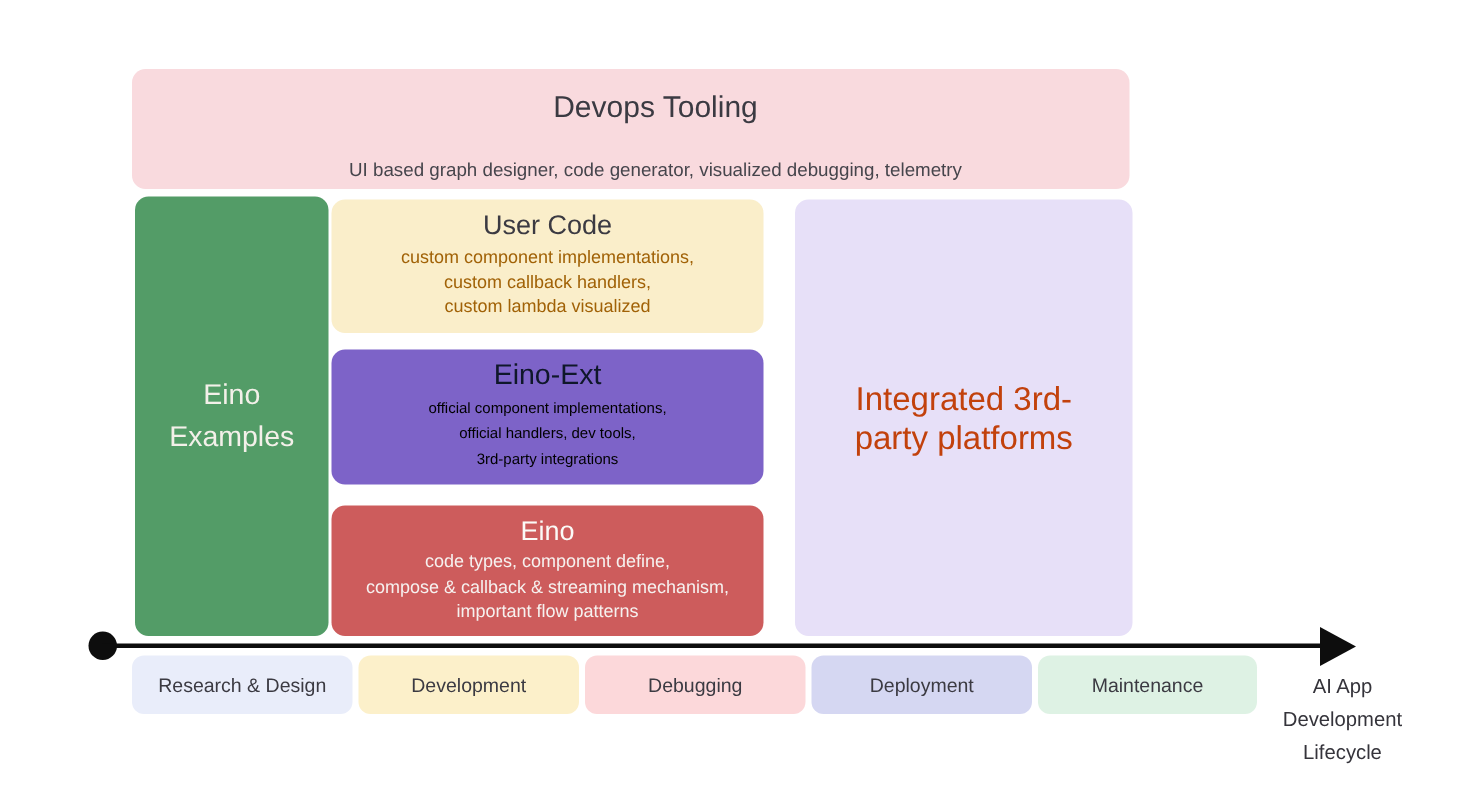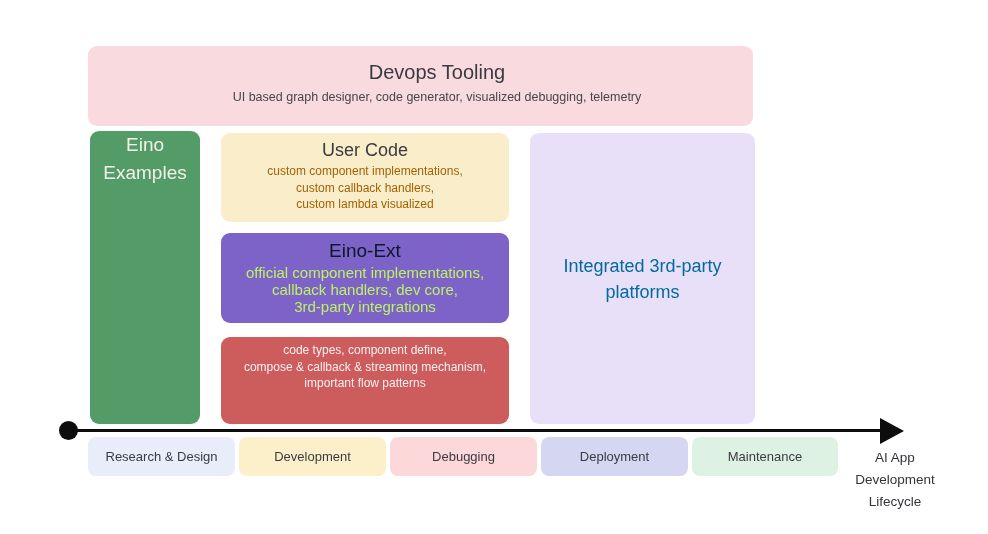--- a/index.html
+++ b/index.html
@@ -9,49 +9,49 @@
     width: 988px; height: 534px; position: relative; overflow: hidden;
     color: #3b3a42;
   }
   .canvas { position: absolute; left: 0; top: 0; width: 988px; height: 534px; }
 
   .box { position: absolute; border-radius: 9px; text-align: center; }
 
   
   .devops { left: 88px; top: 46px; width: 665px; height: 80px; padding-top: 13px; }
   .devops .title { font-size: 20px; line-height: 26px; color: #3b3a42; }
-  .devops .sub { font-size: 12.5px; line-height: 18px; margin-top: 3px; color: #46454c; }
+  .devops .sub { font-size: 12.5px; line-height: 18px; margin-top: 19px; color: #46454c; }
 
   
   .eino-examples {
-    left: 90px; top: 131px; width: 110px; height: 293px;
-    display: flex; justify-content: center;
+    left: 90px; top: 131px; width: 129px; height: 293px;
+    display: flex; align-items: center; justify-content: center;
   }
   .eino-examples .title {
     font-size: 19px; line-height: 28px; color: #f3f0e9; width: 96px;
   }
 
   
   .mid { left: 221px; width: 288px; padding-top: 5px; }
   .user-code { top: 133px; height: 89px; }
   .user-code .title { font-size: 18px; line-height: 25px; color: #3b3a42; }
   .user-code .line { font-size: 12px; line-height: 16.5px; color: #a16207; }
   .eino-ext { top: 233px; height: 90px; }
   .eino-ext .title { font-size: 19px; line-height: 26px; color: #0f172a; }
-  .eino-ext .line { font-size: 15px; line-height: 17px; color: #bef264; }
+  .eino-ext .line { font-size: 10px; line-height: 17px; color: #000000; }
   .eino-core { top: 337px; height: 87px; }
   .eino-core .title { font-size: 18px; line-height: 24px; color: #fbfaf7; }
   .eino-core .line { font-size: 12px; line-height: 16.5px; color: #f6f1ef; }
 
   
   .integrated {
     left: 530px; top: 133px; width: 225px; height: 291px;
     display: flex; flex-direction: column; align-items: center; justify-content: center;
   }
-  .integrated .title { font-size: 18px; line-height: 26px; color: #0369a1; width: 190px; }
+  .integrated .title { font-size: 22px; line-height: 26px; color: #c2410c; width: 190px; }
   .integrated .sub { font-size: 13.5px; line-height: 19px; margin-top: 3px; color: #46454c; }
 
   
   .tl-line { position: absolute; left: 68px; top: 429px; width: 814px; height: 3px; }
   .tl-dot { position: absolute; left: 59px; top: 421px; width: 19px; height: 19px; border-radius: 50%; }
   .tl-arrow {
     position: absolute; left: 880px; top: 418px; width: 0; height: 0;
     border-top: 13px solid transparent; border-bottom: 13px solid transparent;
     border-left-width: 24px; border-left-style: solid;
   }
@@ -91,25 +91,26 @@
   <div class="box mid user-code" style="background-color: rgb(250, 238, 202);">
     <div class="title">User Code</div>
     <div class="line">custom component implementations,</div>
     <div class="line">custom callback handlers,</div>
     <div class="line">custom lambda visualized</div>
   </div>
 
   <div class="box mid eino-ext" style="background-color: rgb(125, 99, 200);">
     <div class="title">Eino-Ext</div>
     <div class="line">official component implementations,</div>
-    <div class="line">callback handlers, dev core,</div>
+    <div class="line">official handlers, dev tools,</div>
     <div class="line">3rd-party integrations</div>
   </div>
 
   <div class="box mid eino-core" style="background-color: rgb(205, 92, 92);">
+    <div class="title">Eino</div>
     <div class="line">code types, component define,</div>
     <div class="line">compose &amp; callback &amp; streaming mechanism,</div>
     <div class="line">important flow patterns</div>
   </div>
 
   <div class="box integrated" style="background-color: rgb(231, 224, 248);">
     <div class="title">Integrated 3rd-party platforms</div>
   </div>
 
   <div class="tl-dot" style="background-color: rgb(13, 13, 13);"></div>

